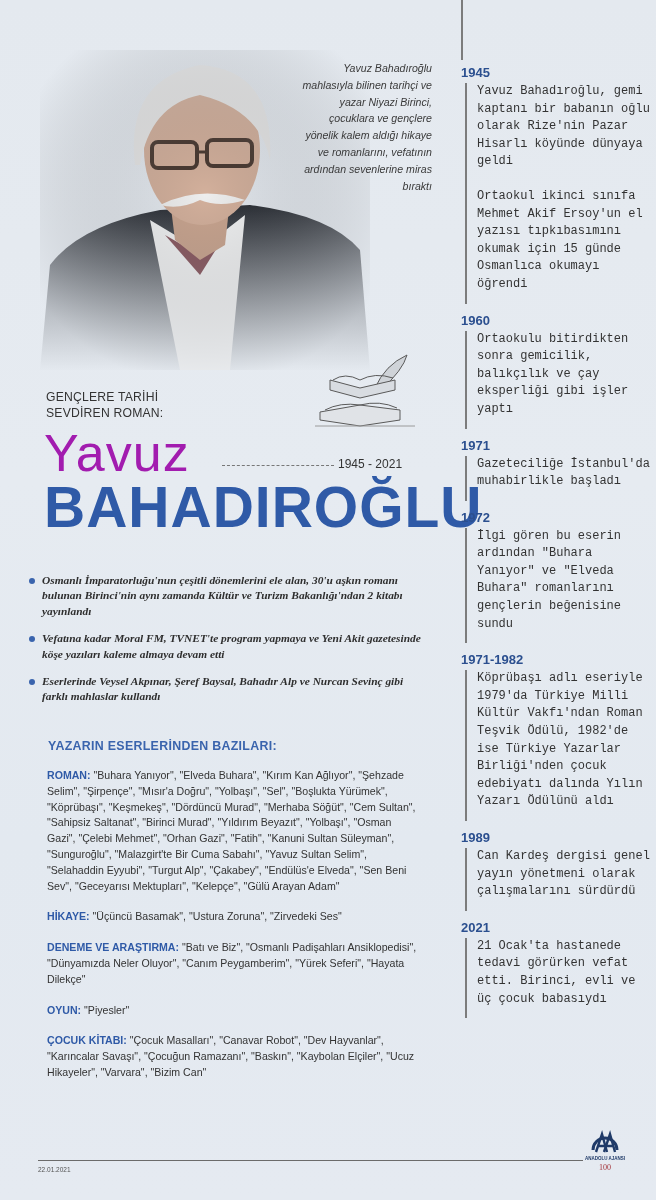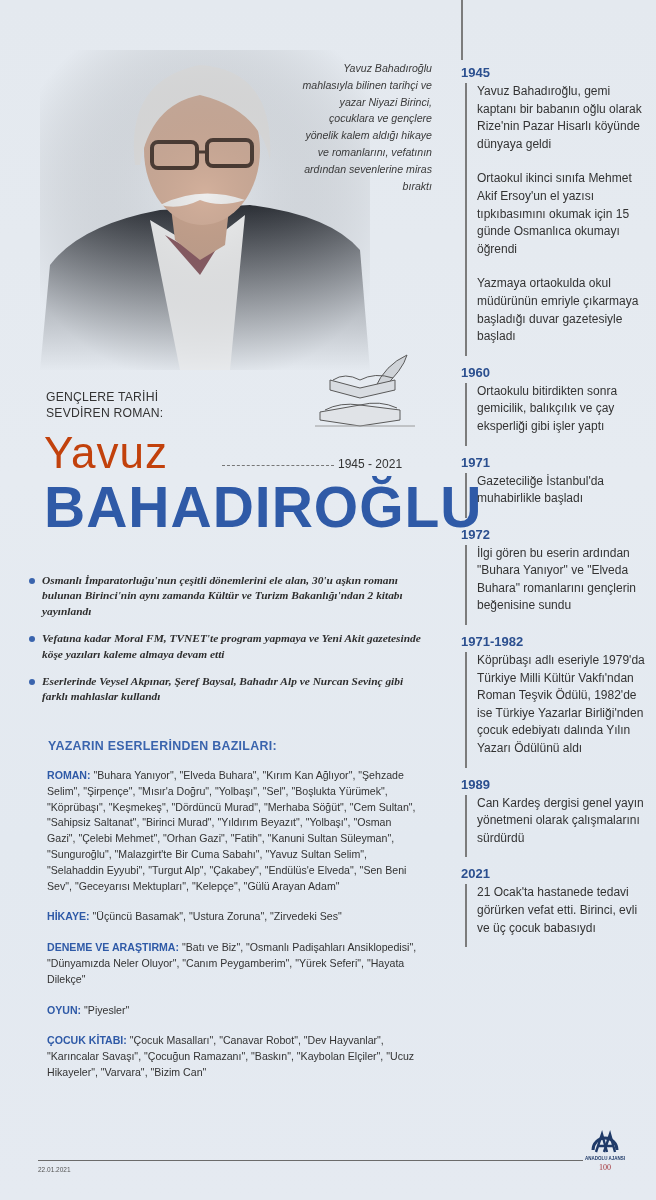--- a/index.html
+++ b/index.html
@@ -24,22 +24,22 @@
 
   
   #books { left: 315px; top: 350px; width: 100px; height: 80px; }
 
   
   #subtitle {
     left: 46px; top: 389px; font-size: 12.2px; line-height: 16px;
     color: #333; letter-spacing: 0.2px;
   }
   #first-name {
-    left: 44px; top: 425px; font-size: 44px; line-height: 56px;
-    color: #c2410c; font-weight: 400; letter-spacing: 1px;
+    left: 44px; top: 425px; font-size: 52px; line-height: 56px;
+    color: #a21caf; font-weight: 400; letter-spacing: 1px;
   }
   #last-name {
     left: 44px; top: 482px; font-size: 57px; line-height: 50px;
     color: #2f5aa7; font-weight: 700; letter-spacing: 1px;
   }
   #dates-line {
     left: 222px; top: 465px; width: 112px; border-top: 1px dashed #777;
   }
   #dates {
     left: 338px; top: 457px; font-size: 12px; color: #333;
@@ -72,21 +72,21 @@
   #timeline-line {
     left: 461px; top: 0; height: 60px; width: 2px; background: #7c7c7c;
   }
   #timeline { left: 461px; top: 64px; width: 190px; }
   .tl-year {
     font-size: 13px; font-weight: 700; color: #2b4f8f; line-height: 17px;
     margin-bottom: 2px;
   }
   .tl-body {
     border-left: 2px solid #7c7c7c; padding-left: 10px;
-    margin-left: 4px; margin-bottom: 8px;
+    margin-left: 4px; margin-bottom: 8px; font-family: Liberation Mono, monospace;
   }
   .tl-para {
     font-size: 12px; line-height: 17.6px; color: #333; padding-bottom: 17px;
   }
   .tl-para:last-child { padding-bottom: 10px; }
 
   
   #footer-line {
     left: 38px; top: 1160px; width: 545px; height: 1px; background: #6b6b6b;
   }
@@ -193,21 +193,20 @@
   </div>
 </div>
 
 <div id="timeline-line" class="abs"></div>
 <div id="timeline" class="abs">
   <div>
     <div class="tl-year">1945</div>
     <div class="tl-body">
       <div class="tl-para">Yavuz Bahadıroğlu, gemi kaptanı bir babanın oğlu olarak Rize'nin Pazar Hisarlı köyünde dünyaya geldi</div>
       <div class="tl-para">Ortaokul ikinci sınıfa Mehmet Akif Ersoy'un el yazısı tıpkıbasımını okumak için 15 günde Osmanlıca okumayı öğrendi</div>
-      <div class="tl-para">Yazmaya ortaokulda okul müdürünün emriyle çıkarmaya başladığı duvar gazetesiyle başladı</div>
     </div>
   </div>
   <div>
     <div class="tl-year">1960</div>
     <div class="tl-body">
       <div class="tl-para">Ortaokulu bitirdikten sonra gemicilik, balıkçılık ve çay eksperliği gibi işler yaptı</div>
     </div>
   </div>
   <div>
     <div class="tl-year">1971</div>

